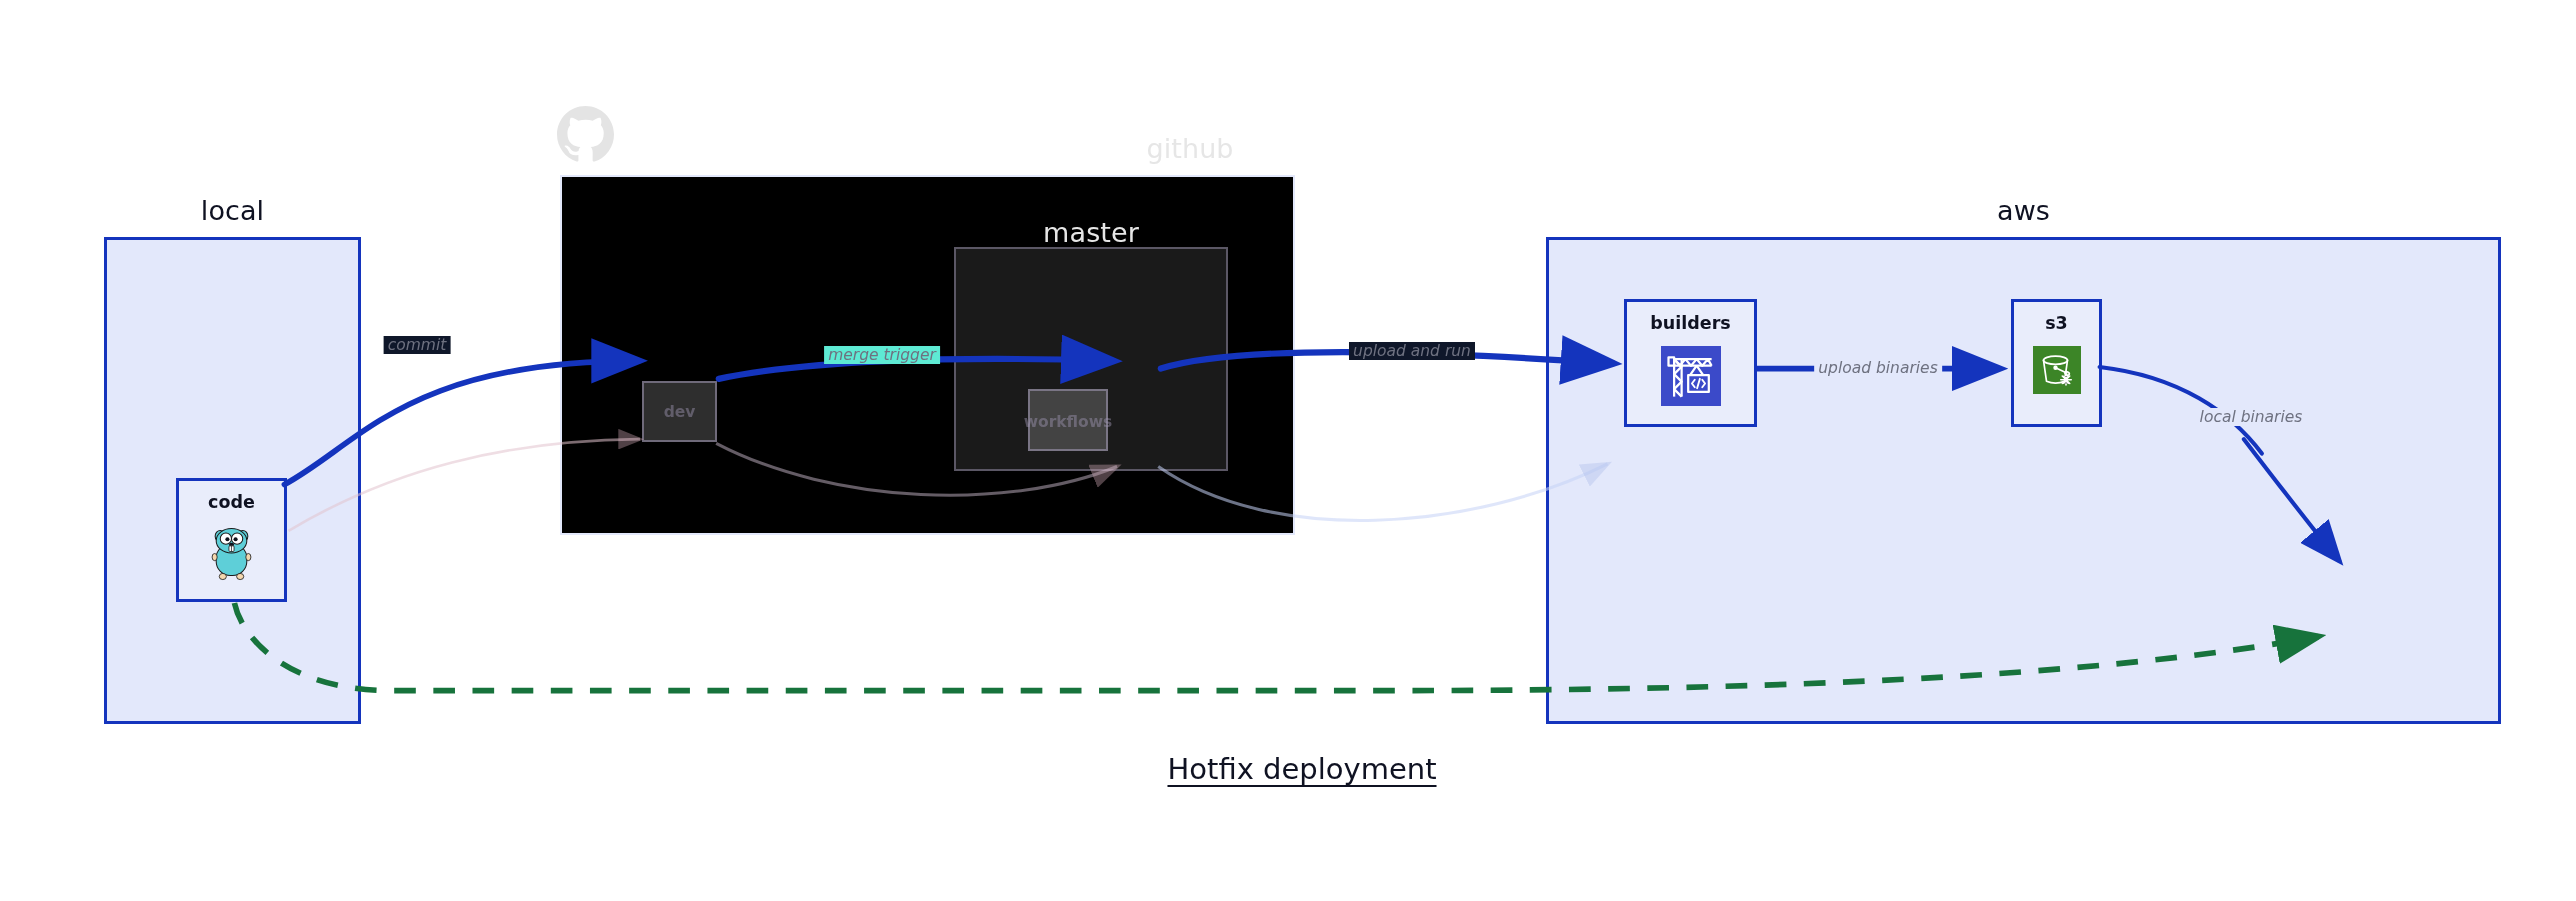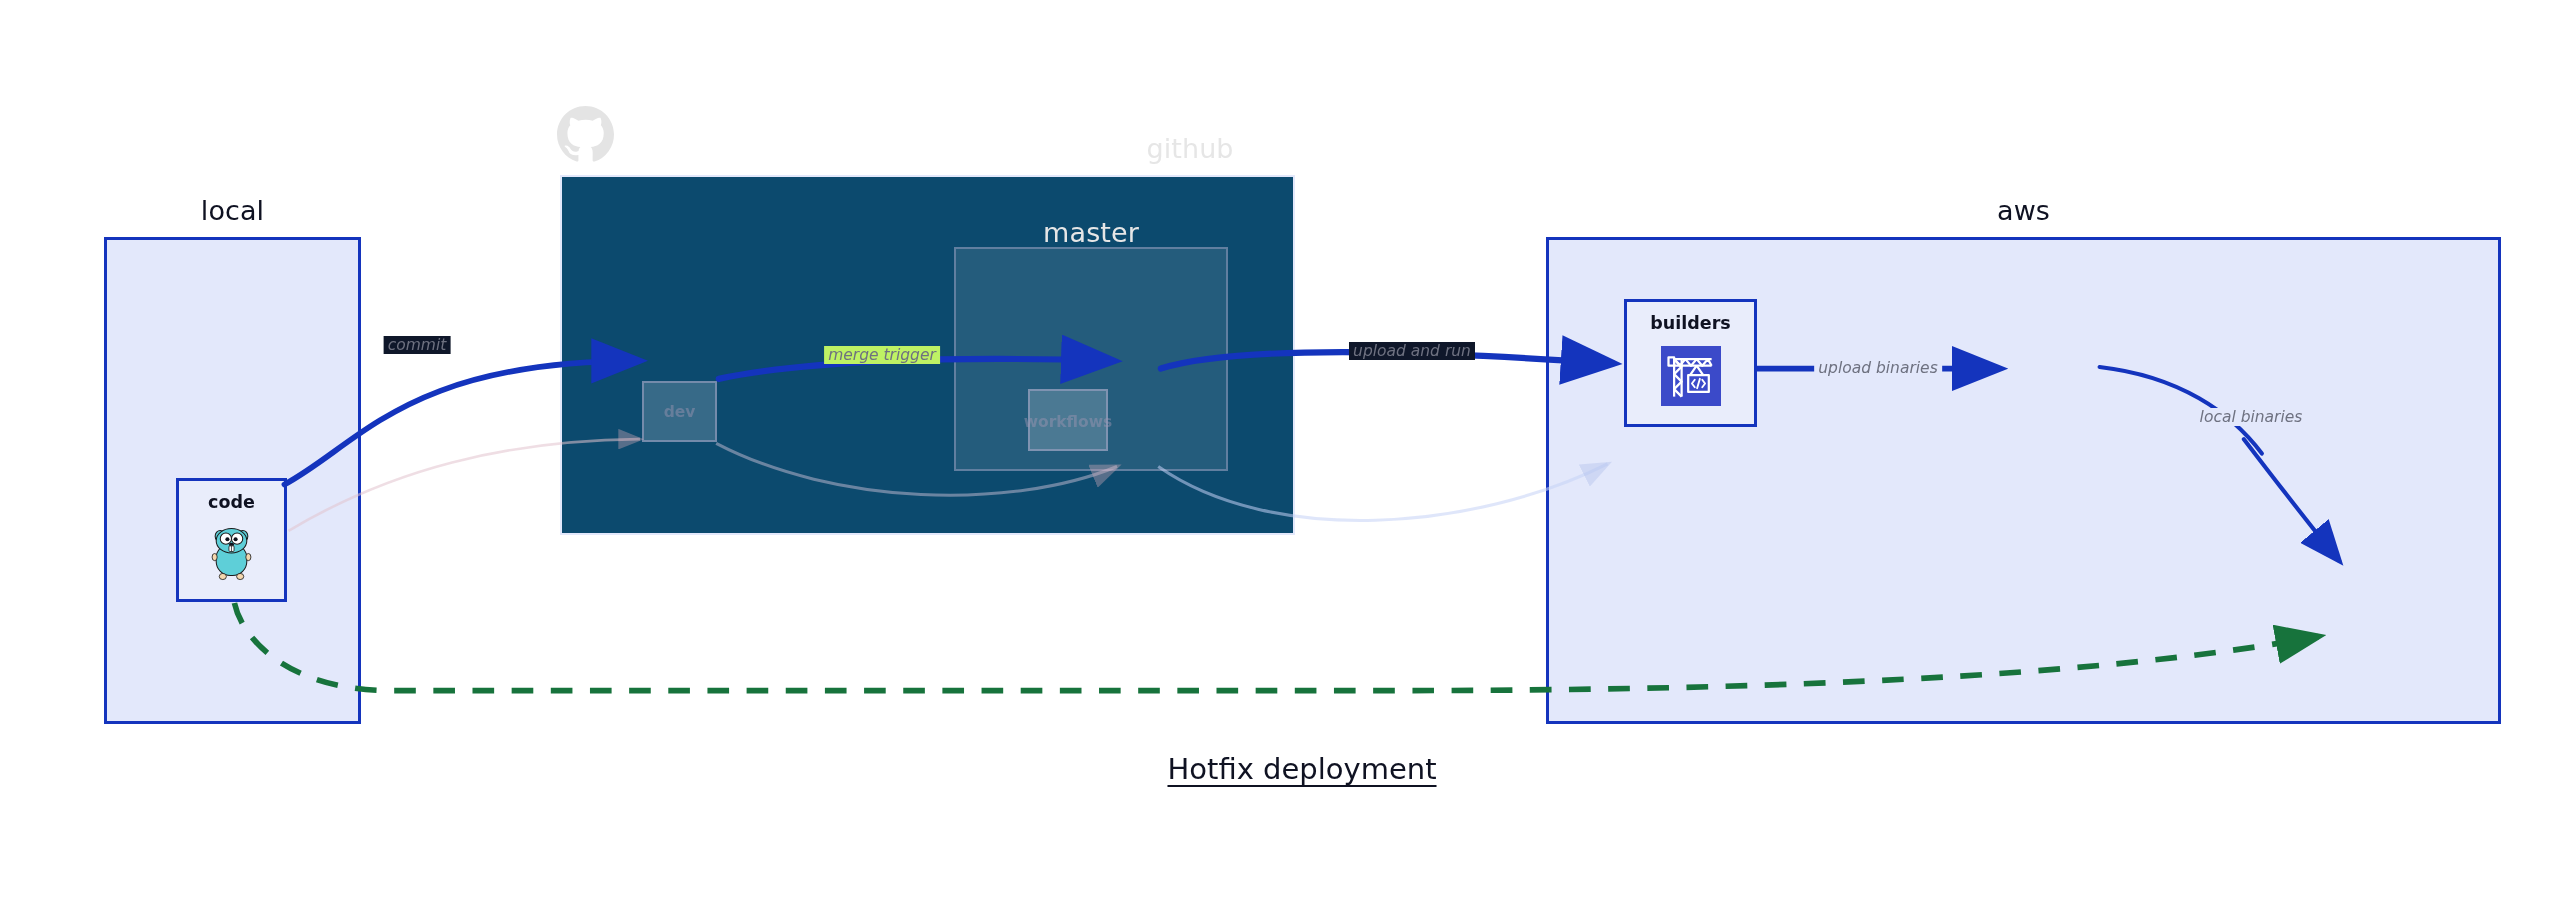--- a/index.html
+++ b/index.html
@@ -24,21 +24,21 @@
     position: absolute;
     box-sizing: border-box;
     padding-left: 40px;
   }
   .group.local,
   .group.aws {
     background: #e3e8fb;
     border: 3.6px solid #1434bd;
   }
   .group.github {
-    background: #0c4a6e;
+    background: #000000;
     border: 2.6px solid #e3e8fb;
   }
 
   .group-title {
     position: absolute;
     text-align: center;
     font-size: 27px;
     color: #0f1222;
     white-space: nowrap;
     letter-spacing: 0.1px;
@@ -97,21 +97,21 @@
   .edge-label {
     position: absolute;
     font-size: 15.5px;
     font-style: italic;
     color: #6e7180;
     background: #0f172a;
     padding: 0 4.1px;
     white-space: nowrap;
     transform: translate(-50%, -50%);
   }
-  .edge-label.on-pink { background: #bef264; }
+  .edge-label.on-pink { background: #5eead4; }
   .edge-label.on-blue { background: #e3e8fb; }
 
   
   #caption {
     position: absolute;
     left: 0;
     width: 2604px;
     text-align: center;
     font-size: 29px;
     color: #0f1222;
@@ -216,20 +216,40 @@
           </g>
           <g stroke="#ffffff" stroke-width="2" fill="none" stroke-linecap="round" stroke-linejoin="round">
             <path d="M36 36 L33 40 L36 44"></path>
             <path d="M44 36 L47 40 L44 44"></path>
             <path d="M41.5 35 L38.5 45"></path>
           </g>
         </svg>
       </span>
     </div>
 
+    <div class="node" style="left:462px; top:59px; width:91px; height:128px;">
+      <span class="node-label">s3</span>
+      <span class="node-icon">
+        <svg width="48" height="48" viewBox="0 0 64 64">
+          <rect x="0" y="0" width="64" height="64" fill="#3c8527"></rect>
+          <g stroke="#ffffff" stroke-width="2.3" fill="none" stroke-linecap="round" stroke-linejoin="round">
+            <ellipse cx="30" cy="19" rx="16" ry="5.5"></ellipse>
+            <path d="M14 19 L18 47 Q30 52 42 47 L46 19"></path>
+            <path d="M30 29 L45 36"></path>
+            <circle cx="30" cy="29" r="1.8" fill="#ffffff"></circle>
+            <ellipse cx="45.5" cy="36.5" rx="3" ry="2" transform="rotate(25 45.5 36.5)"></ellipse>
+          </g>
+          <g stroke="#ffffff" stroke-width="2.1" stroke-linecap="round">
+            <path d="M44 38 L44 52 M37 45 L51 45 M39 40 L49 50 M49 40 L39 50"></path>
+            <path d="M41 40.5 L44 43 L47 40.5"></path>
+            <path d="M41 49.5 L44 47 L47 49.5"></path>
+          </g>
+        </svg>
+      </span>
+    </div>
 
   </div>
 
   <div class="group-title" style="left:1546px; top:195px; width:955px;">aws</div>
 
   <svg id="edges" viewBox="0 0 5054 1750" xmlns="http://www.w3.org/2000/svg">
     <defs>
       <marker id="arrowBlue" markerWidth="10" markerHeight="8" refX="8.4" refY="4" orient="auto" markerUnits="strokeWidth">
         <path d="M0,0 L10,4 L0,8 z" fill="#1434bd"></path>
       </marker>

